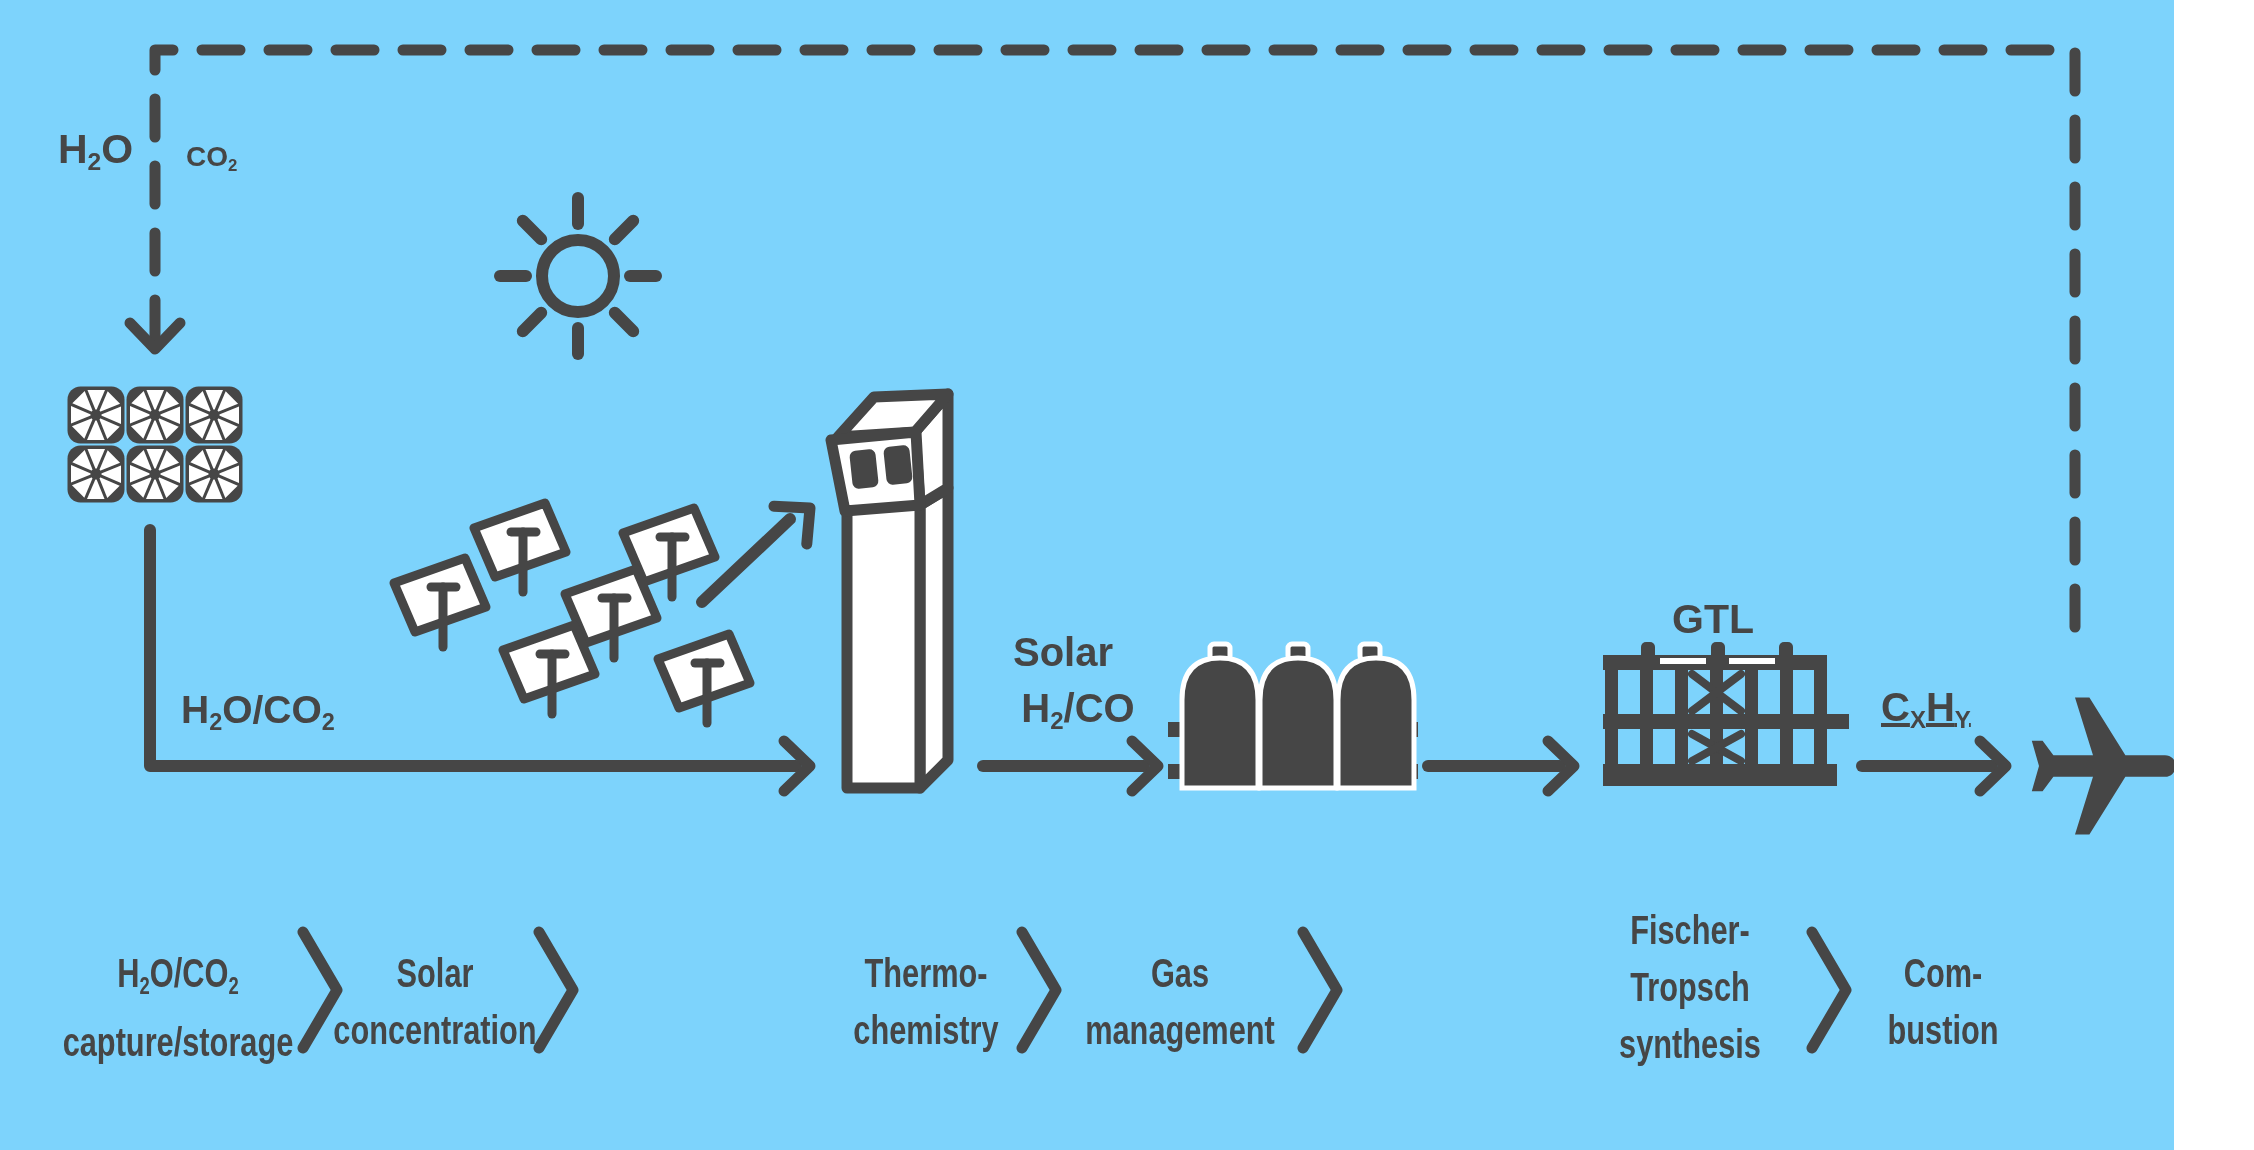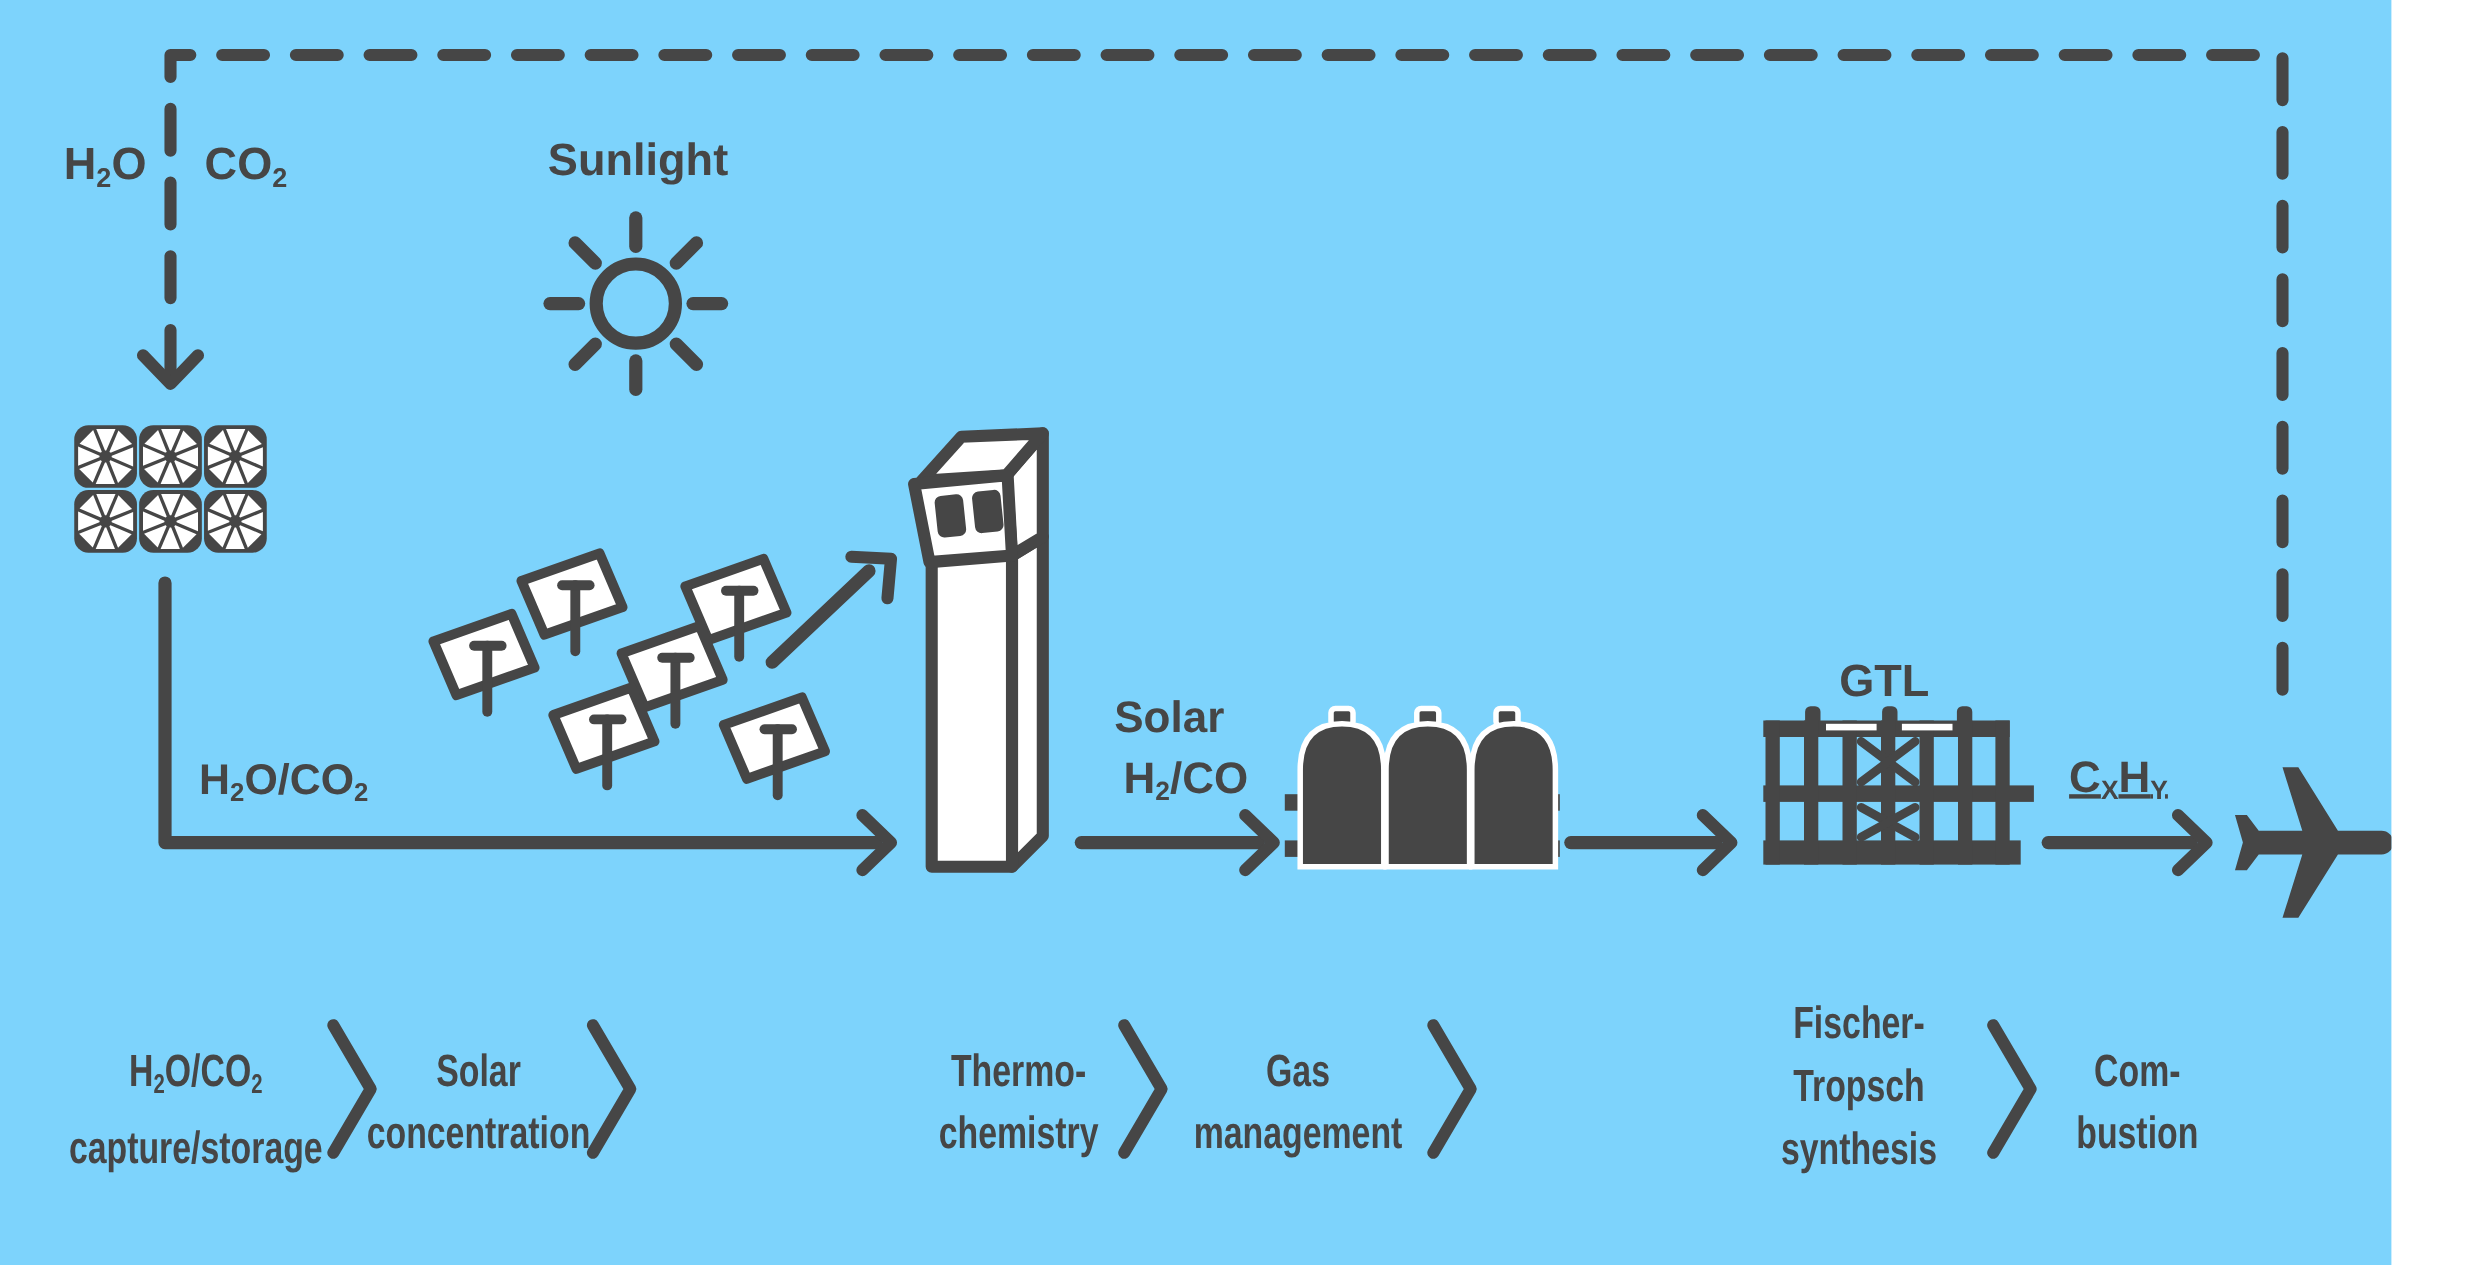--- a/index.html
+++ b/index.html
@@ -17,21 +17,21 @@
   .ink{fill:#464646;}
   .lbl{
     position:absolute;
     color:#464646;
     font-weight:bold;
     white-space:nowrap;
     line-height:1.15;
   }
   .sub{font-size:0.6em;vertical-align:-0.28em;letter-spacing:0;}
   #lbl-h2o{left:58px;top:126px;font-size:41px;}
-  #lbl-co2{left:186px;top:126px;font-size:41px;text-align:center;}
+  #lbl-co2{left:186px;top:141px;font-size:28px;text-align:center;}
   #lbl-sunlight{left:468px;top:122px;width:224px;text-align:center;font-size:41px;}
   #lbl-pipe{left:181px;top:688px;font-size:39px;}
   #lbl-syngas{left:963px;top:629px;width:200px;text-align:center;font-size:40px;}
   #lbl-syngas-f{left:978px;top:685px;width:200px;text-align:center;font-size:40px;}
   #lbl-gtl{left:1663px;top:596px;width:100px;text-align:center;font-size:41px;}
   #lbl-fuel{left:1881px;top:684px;font-size:40px;text-decoration:underline;}
   .stage{
     position:absolute;
     width:320px;
     text-align:center;
@@ -202,21 +202,20 @@
       <polyline points="1022,932 1056,990 1022,1048"></polyline>
       <polyline points="1303,932 1337,990 1303,1048"></polyline>
       <polyline points="1812,932 1846,990 1812,1048"></polyline>
     </g>
   </svg>
 
   <div class="lbl" id="lbl-h2o"><span>H</span><span class="sub">2</span><span>O</span></div>
 
   <div class="lbl" id="lbl-co2"><span>C</span><span>O</span><span class="sub">2</span></div>
 
-  <div class="lbl" id="lbl-sunlight">Sunlight</div>
 
   <div class="lbl" id="lbl-pipe"><span>H</span><span class="sub">2</span><span>O/CO</span><span class="sub">2</span></div>
 
   <div class="lbl" id="lbl-syngas">Solar</div>
 
   <div class="lbl" id="lbl-syngas-f"><span>H</span><span class="sub">2</span><span>/CO</span></div>
 
   <div class="lbl" id="lbl-gtl">GTL</div>
 
   <div class="lbl" id="lbl-fuel"><span>C</span><span class="sub">X</span><span>H</span><span class="sub">Y</span></div>

